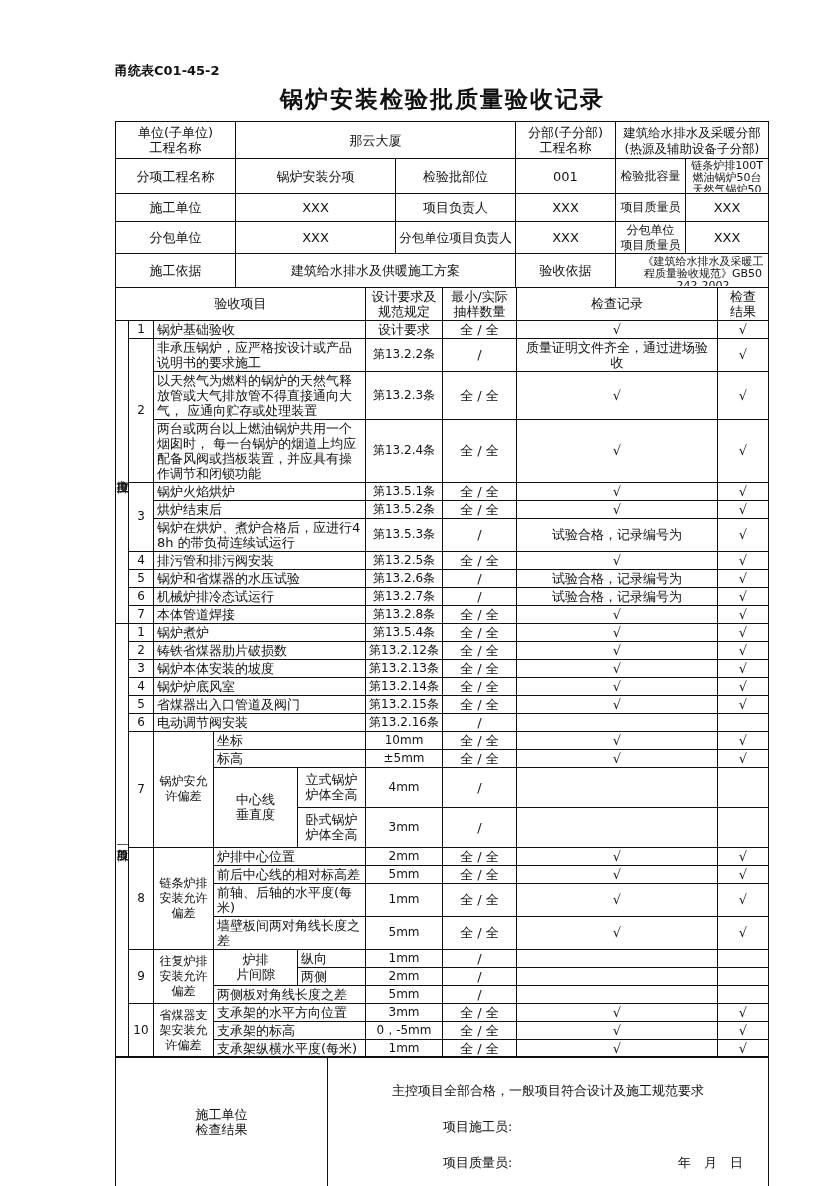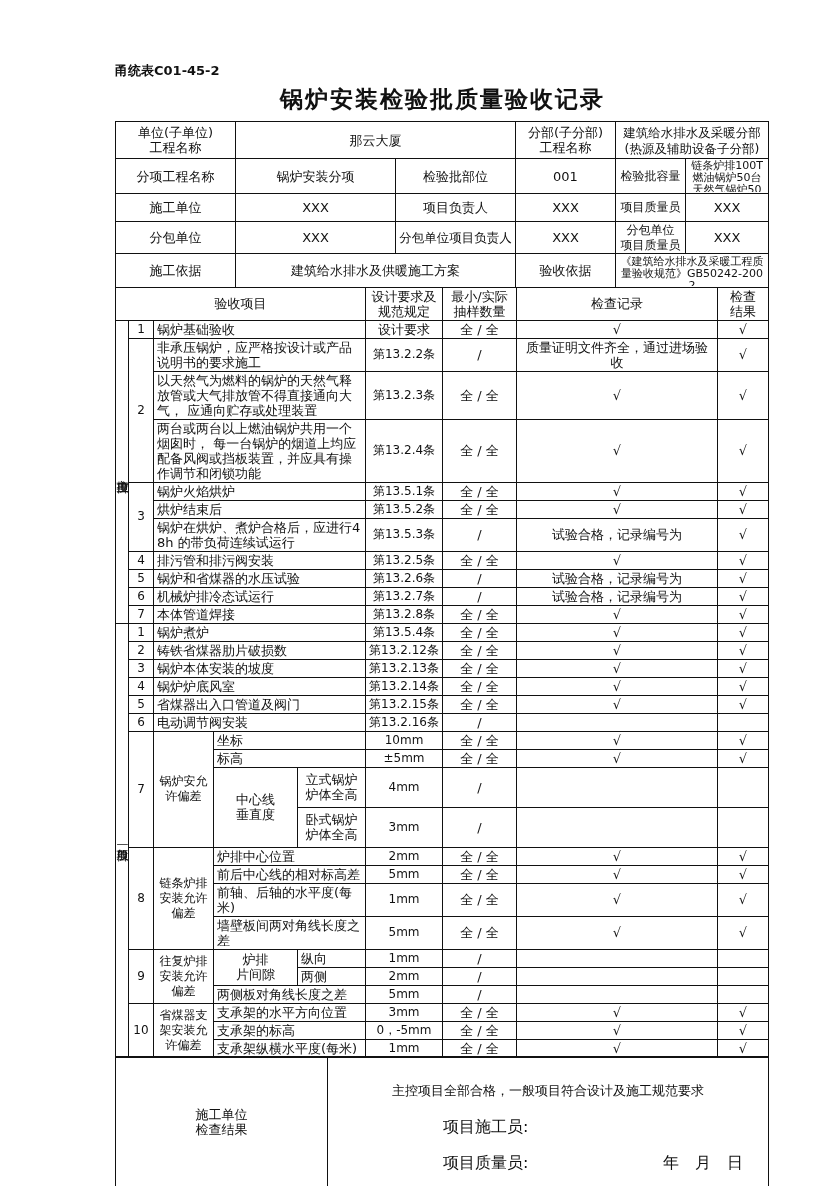--- a/index.html
+++ b/index.html
@@ -14,27 +14,27 @@
   table{border-collapse:collapse;table-layout:fixed;width:653px;}
   td{border:1.5px solid #111;font-size:13px;line-height:15px;padding:1px 3px;
      text-align:center;vertical-align:middle;white-space:pre-line;overflow:hidden;word-break:break-all;}
   .left{text-align:left;}
   .vlabel{writing-mode:vertical-rl;text-orientation:upright;padding:0;font-size:12px;line-height:13px;letter-spacing:1px;}
   .num{font-size:12px;padding:0;}
   .nowrap{white-space:nowrap;font-size:12px;}
   .clip{vertical-align:top;}
   .clip .inner{font-size:11px;line-height:12px;height:100%;overflow:hidden;text-align:center;}
   .capacity .inner{height:32px;}
-  .accept .inner{height:30px;margin-top:1px;}
+  .accept .inner{height:30px;margin-top:1px;margin-left:22px;}
   tr{height:17px;}
   tr.ih36{height:36px;} tr.ih34{height:34px;} tr.ih28{height:28px;} tr.ih32{height:32px;}
   tr.h32{height:32px;} tr.h47{height:47px;} tr.h62{height:62px;} tr.h40{height:40px;}
   tr.fh78{height:78px;}
   .concl{text-align:center;font-size:13px;margin-top:10px;}
-  .signline{display:flex;justify-content:space-between;font-size:16px;margin-top:6px;padding:0 22px 0 112px;}
+  .signline{display:flex;justify-content:space-between;font-size:13px;margin-top:6px;padding:0 22px 0 112px;}
   .datecell{white-space:pre;}
 </style>
 </head>
 <body>
 
 <div class="page">
   <div class="sheet">
 
     <div class="form-code">甬统表C01-45-2</div>
     <div class="title">锅炉安装检验批质量验收记录</div>

